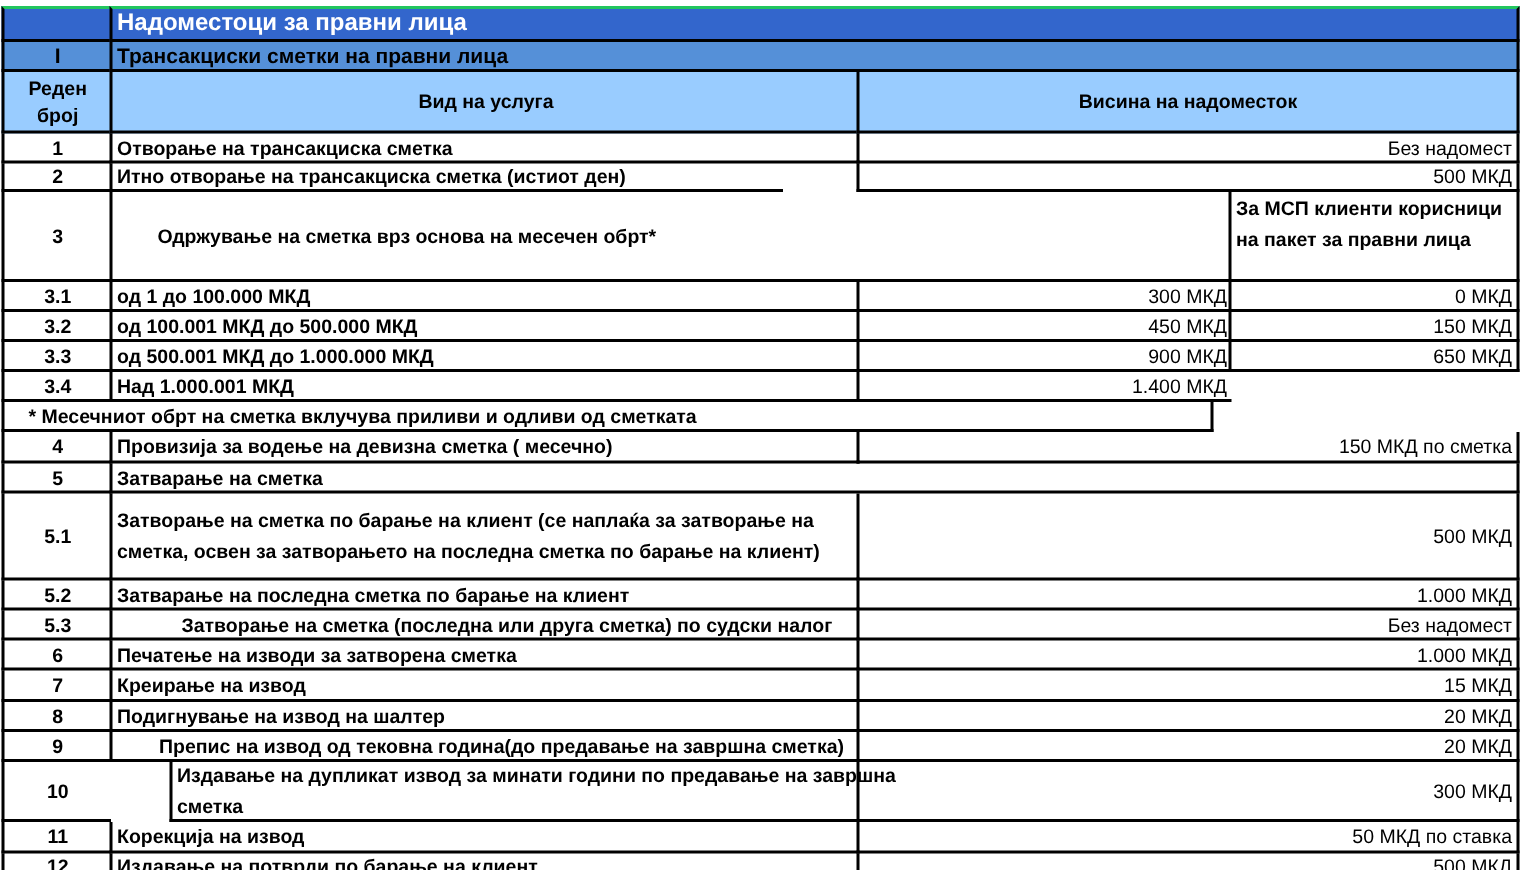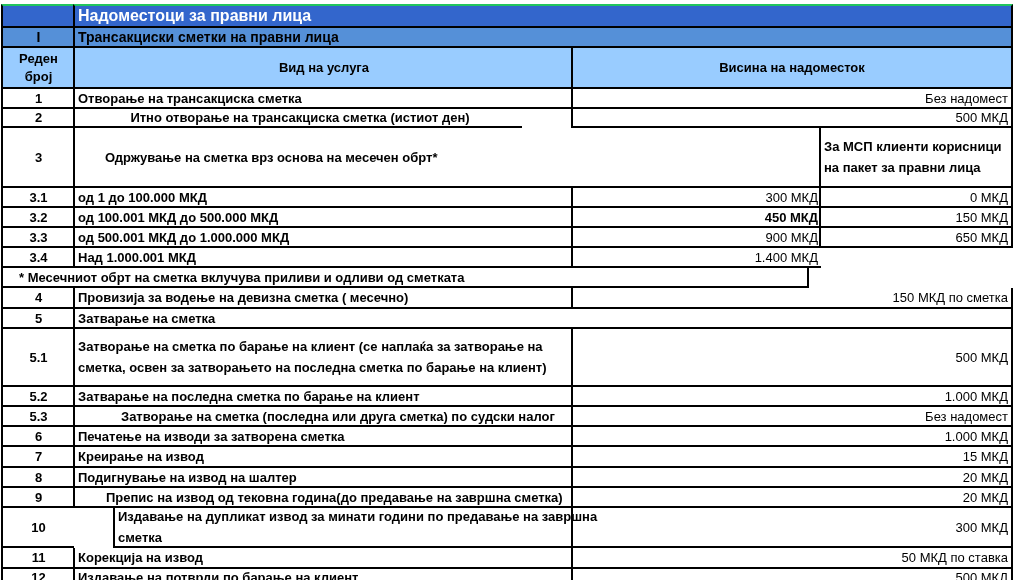--- a/index.html
+++ b/index.html
@@ -70,36 +70,36 @@
       </div>
     <div class="cell right hl hb hr" style="left:571px;width:442px;">
         <span>Без надомест</span>
       </div>
   </div>
 
   <div class="row" style="top:109px;height:19px;">
     <div class="cell center hl hb" style="left:1px;width:73px;">
         <span>2</span>
       </div>
-    <div class="cell left hl hb" style="left:73px;width:449px;justify-content:center;">
+    <div class="cell left hl hb" style="left:73px;width:449px;">
         <span>Итно отворање на трансакциска сметка (истиот ден)</span>
       </div>
     <div class="cell right hl hb hr" style="left:571px;width:442px;">
         <span>500 МКД</span>
       </div>
   </div>
 
   <div class="row" style="top:128px;height:60px;">
     <div class="cell center hl hb" style="left:1px;width:73px;">
         <span>3</span>
       </div>
     <div class="cell left hl hb" style="left:73px;width:748px;padding-left:30px;">
         <span>Одржување на сметка врз основа на месечен обрт*</span>
       </div>
-    <div class="cell left hl hb hr wrap" style="left:819px;width:194px;align-items:center;padding-bottom:0px;">
+    <div class="cell left hl hb hr wrap" style="left:819px;width:194px;align-items:flex-start;padding-bottom:0px;">
       <div>
           <div>За МСП клиенти корисници</div>
           <div>на пакет за правни лица</div>
         </div>
     </div>
   </div>
 
   <div class="row" style="top:188px;height:20px;">
     <div class="cell center hl hb" style="left:1px;width:73px;">
         <span>3.1</span>
@@ -114,21 +114,21 @@
         <span>0 МКД</span>
       </div>
   </div>
   <div class="row" style="top:208px;height:20px;">
     <div class="cell center hl hb" style="left:1px;width:73px;">
         <span>3.2</span>
       </div>
     <div class="cell left hl hb" style="left:73px;width:500px;">
         <span>од 100.001 МКД до 500.000 МКД</span>
       </div>
-    <div class="cell right hl hb" style="left:571px;width:250px;font-weight:bold;">
+    <div class="cell right hl hb" style="left:571px;width:250px;">
         <span>450 МКД</span>
       </div>
     <div class="cell right hl hb hr" style="left:819px;width:194px;">
         <span>150 МКД</span>
       </div>
   </div>
   <div class="row" style="top:228px;height:20px;">
     <div class="cell center hl hb" style="left:1px;width:73px;">
         <span>3.3</span>
       </div>

